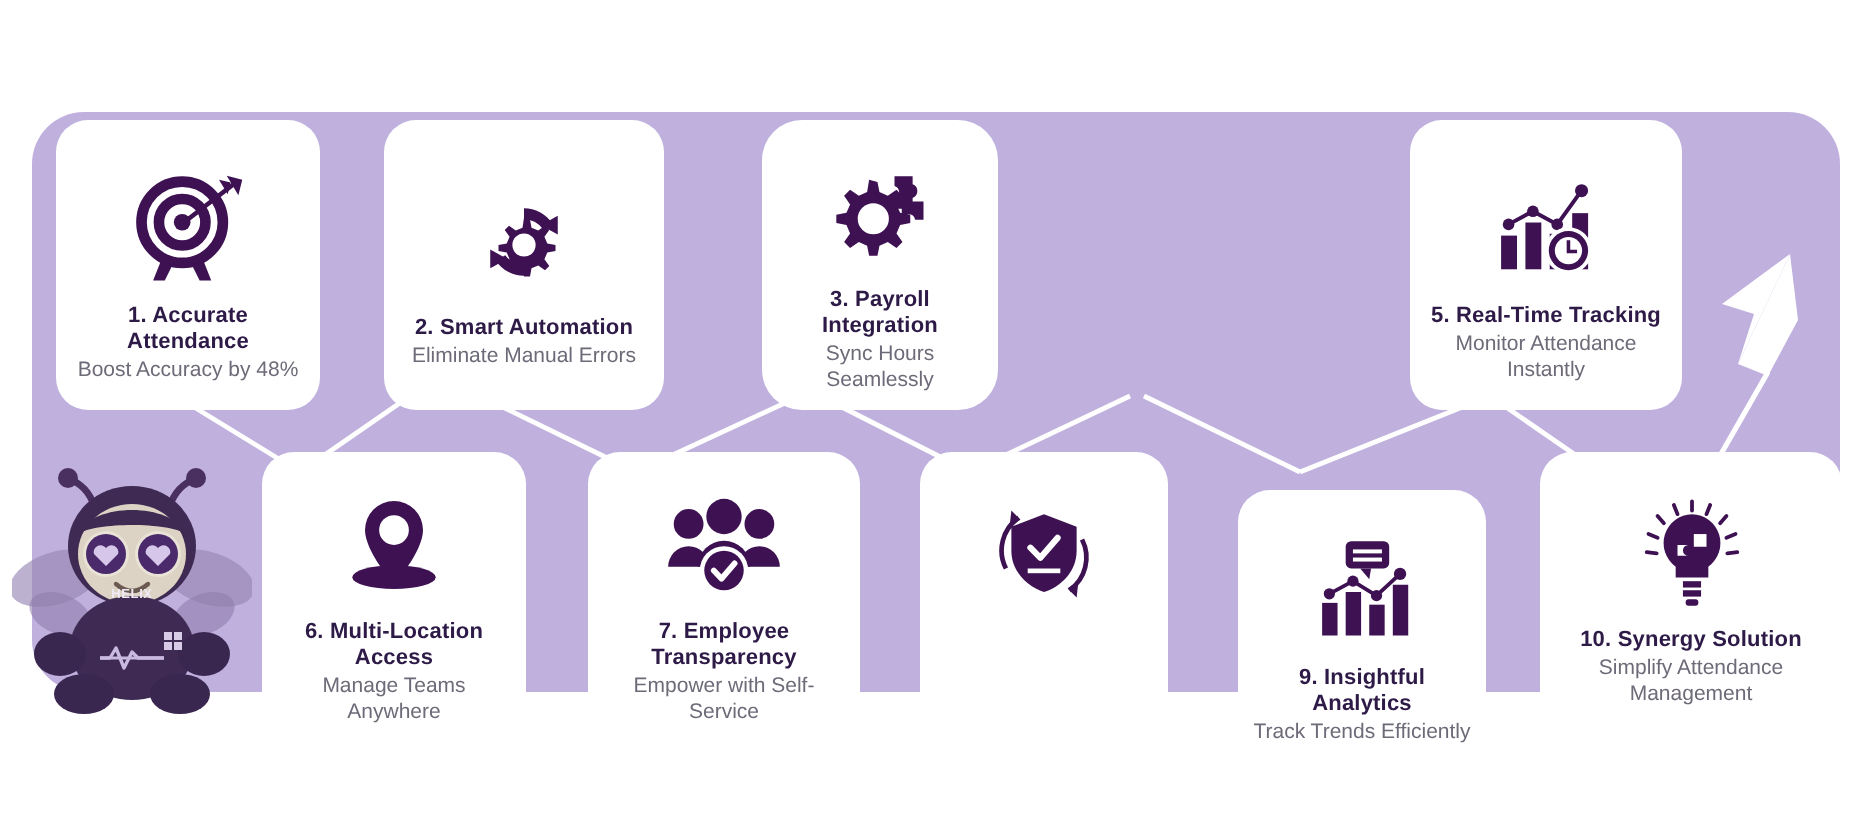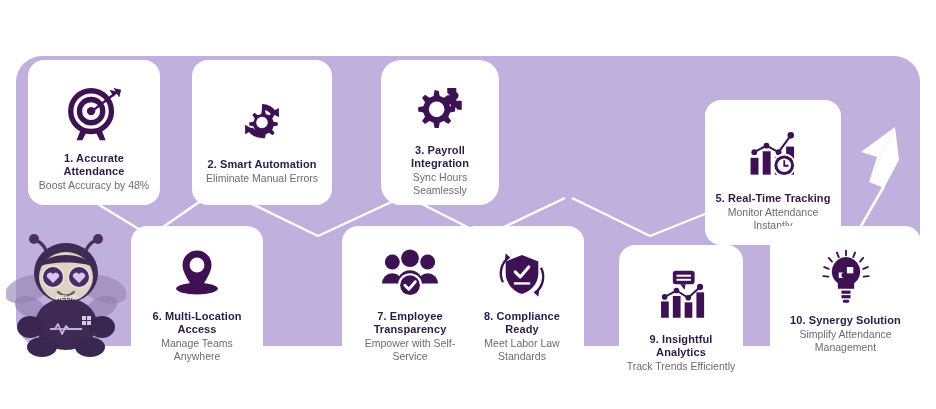--- a/index.html
+++ b/index.html
@@ -112,21 +112,21 @@
         <path d="M44 24 h12 v10 h-4.6 a3.8 3.8 0 0 0-7.4 0 H44z"></path>
       </svg>
     </div>
     <div class="txt">
       <div class="ttl">3. Payroll Integration</div>
       <div class="sub">Sync Hours Seamlessly</div>
     </div>
   </div>
 
 
-  <div class="card row-top w5" style="left:705px;top:60px;width:136px;margin-top:40px;">
+  <div class="card row-top w5" style="left:705px;top:60px;width:136px;">
     <div class="icon">
       <svg width="60" height="58" viewBox="0 0 64 62" fill="#3d1152">
         <rect x="8" y="34" width="8.5" height="18"></rect>
         <rect x="21" y="27" width="8.5" height="25"></rect>
         <rect x="34" y="33" width="8.5" height="19"></rect>
         <rect x="46" y="22" width="8.5" height="30"></rect>
         <path d="M12 28 L25 21 L38 28 L51 10" stroke="#3d1152" stroke-width="2.1" fill="none"></path>
         <circle cx="12" cy="28" r="3.1"></circle>
           <circle cx="25" cy="21" r="3.1"></circle>
         <circle cx="38" cy="28" r="3.1"></circle>
@@ -150,21 +150,21 @@
         <path d="M32 4 a16 16 0 0 0-16 16 c0 12 16 30 16 30 s16-18 16-30 a16 16 0 0 0-16-16z"></path>
         <circle cx="32" cy="20" r="8.2" fill="#ffffff"></circle>
       </svg>
     </div>
     <div class="txt">
       <div class="ttl">6. Multi-Location Access</div>
       <div class="sub">Manage Teams Anywhere</div>
     </div>
   </div>
 
-  <div class="card row-bot" style="left:294px;top:226px;width:136px;margin-left:48px;">
+  <div class="card row-bot" style="left:294px;top:226px;width:136px;">
     <div class="icon">
       <svg width="60" height="54" viewBox="0 0 64 58" fill="#3d1152">
         <circle cx="13" cy="15" r="8"></circle>
         <path d="M2 38 a11 11 0 0 1 22 0z"></path>
         <circle cx="51" cy="15" r="8"></circle>
         <path d="M40 38 a11 11 0 0 1 22 0z"></path>
         <circle cx="32" cy="11" r="9.5"></circle>
         <path d="M18 38 a14 14 0 0 1 28 0z"></path>
         <circle cx="32" cy="40" r="13" fill="#ffffff"></circle>
         <circle cx="32" cy="40" r="10.6"></circle>
@@ -181,24 +181,20 @@
     <div class="icon">
       <svg width="58" height="56" viewBox="0 0 64 60" fill="#3d1152">
         <path d="M18 10 a22 22 0 0 0-7 28" stroke="#3d1152" stroke-width="2.6" fill="none"></path>
         <path d="M14 6 l5 5 -6 4z"></path>
         <path d="M46 50 a22 22 0 0 0 7-28" stroke="#3d1152" stroke-width="2.6" fill="none"></path>
         <path d="M50 54 l-5-5 6-4z"></path>
         <path d="M32 8 L50 15 v13 c0 12-9 20-18 23 -9-3-18-11-18-23 V15z"></path>
         <path d="M24.5 26.5 l5.5 5.6 9.5-11" stroke="#ffffff" stroke-width="3.4" fill="none" stroke-linecap="round" stroke-linejoin="round"></path>
         <rect x="23" y="38" width="18" height="2.6" fill="#ffffff"></rect>
       </svg>
-    </div>
-    <div class="txt">
-      <div class="ttl">8. Compliance Ready</div>
-      <div class="sub">Meet Labor Law Standards</div>
     </div>
   </div>
 
   <div class="card row-bot" style="left:619px;top:226px;width:124px;margin-top:19px;">
     <div class="icon">
       <svg width="58" height="56" viewBox="0 0 64 60" fill="#3d1152">
         <rect x="10" y="36" width="8.5" height="18"></rect>
         <rect x="23" y="30" width="8.5" height="24"></rect>
         <rect x="36" y="37" width="8.5" height="17"></rect>
         <rect x="49" y="26" width="8.5" height="28"></rect>

